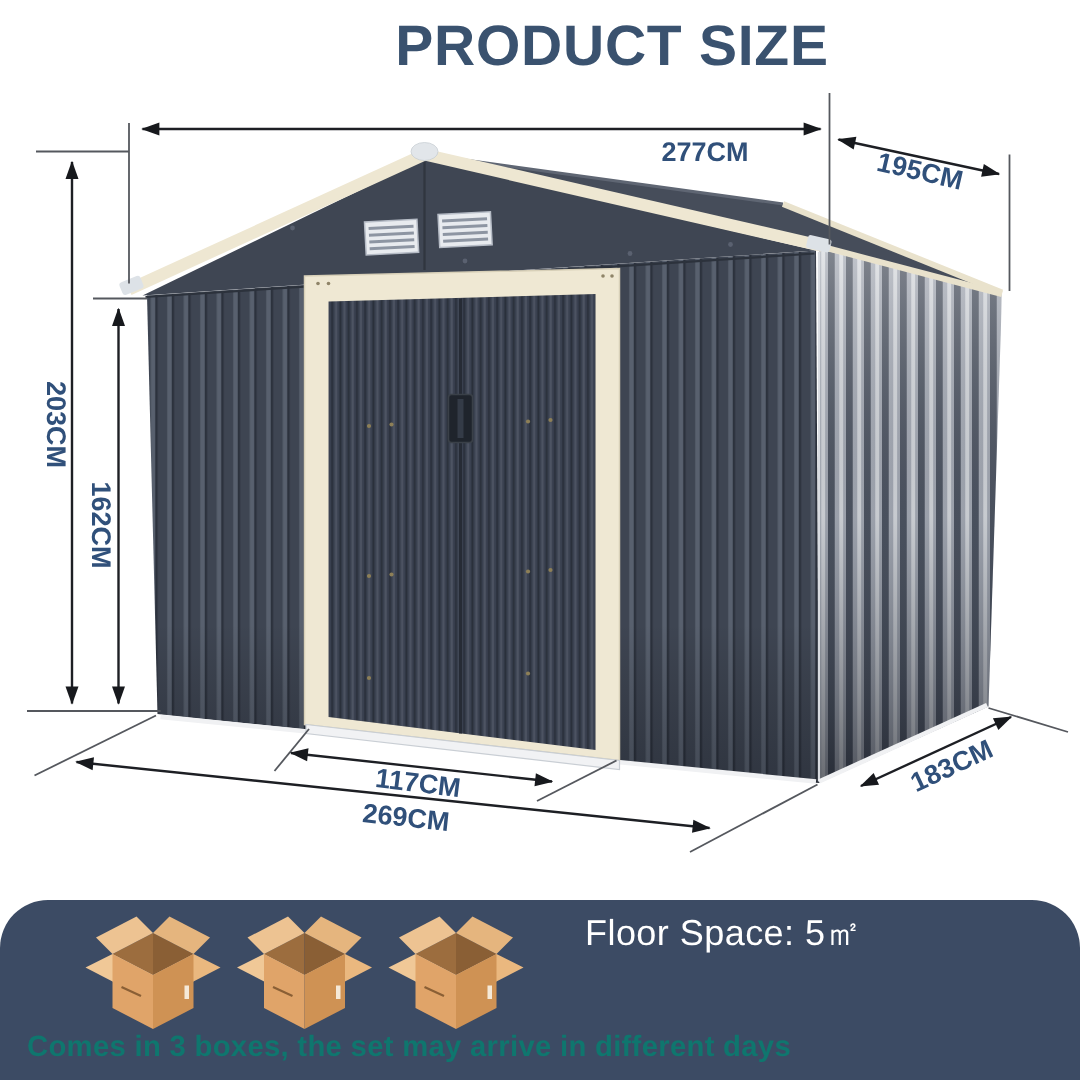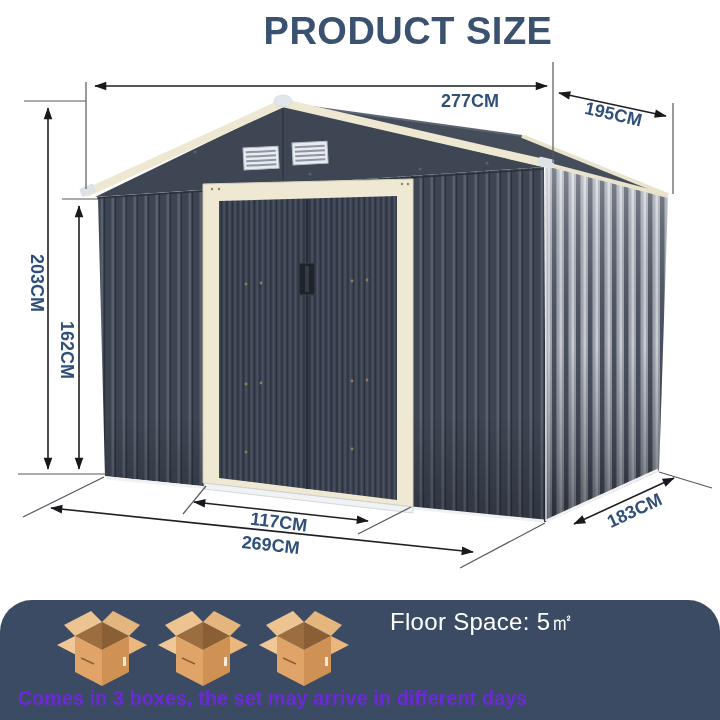--- a/index.html
+++ b/index.html
@@ -7,21 +7,21 @@
          font-family:"Liberation Sans","DejaVu Sans",sans-serif;}
   .title{position:absolute;top:10px;left:0;width:720px;text-align:center;
          font-size:38px;font-weight:bold;letter-spacing:0.5px;color:#3a526f;padding-left:48px;}
   .diagram{position:absolute;top:0;left:0;}
   .dim-label{font-size:18px;font-weight:bold;fill:#30507a;}
   .banner{position:absolute;left:0;top:600px;width:720px;height:120px;
           background:#3c4b64;border-radius:32px 32px 0 0;}
   .boxes{position:absolute;left:56px;top:2px;display:flex;gap:9px;}
   .floor{position:absolute;left:390px;top:606px;color:#ffffff;font-size:24px;
          font-weight:normal;letter-spacing:0.3px;}
-  .note{position:absolute;left:18px;top:687px;color:#6d28d9;font-size:19.5px;
+  .note{position:absolute;left:18px;top:687px;color:#0f766e;font-size:19.5px;
         font-weight:bold;letter-spacing:0.2px;}
 </style>
 </head>
 <body>
 
 <div class="stage">
 
   <div class="title">PRODUCT SIZE</div>
 
   <svg class="diagram" width="720" height="600" viewBox="0 0 720 600">

